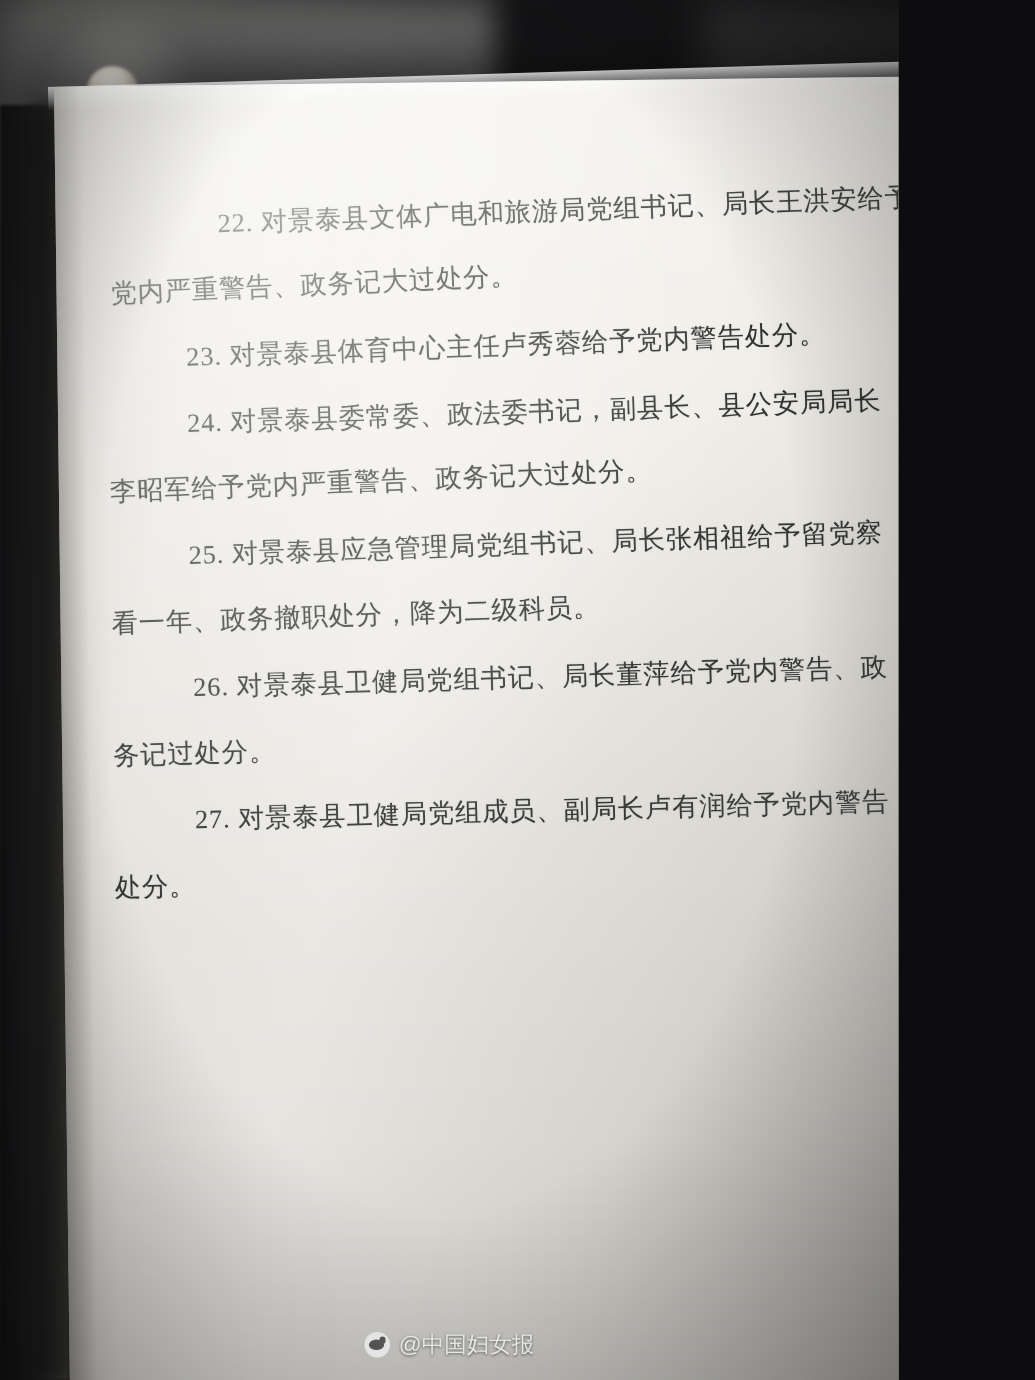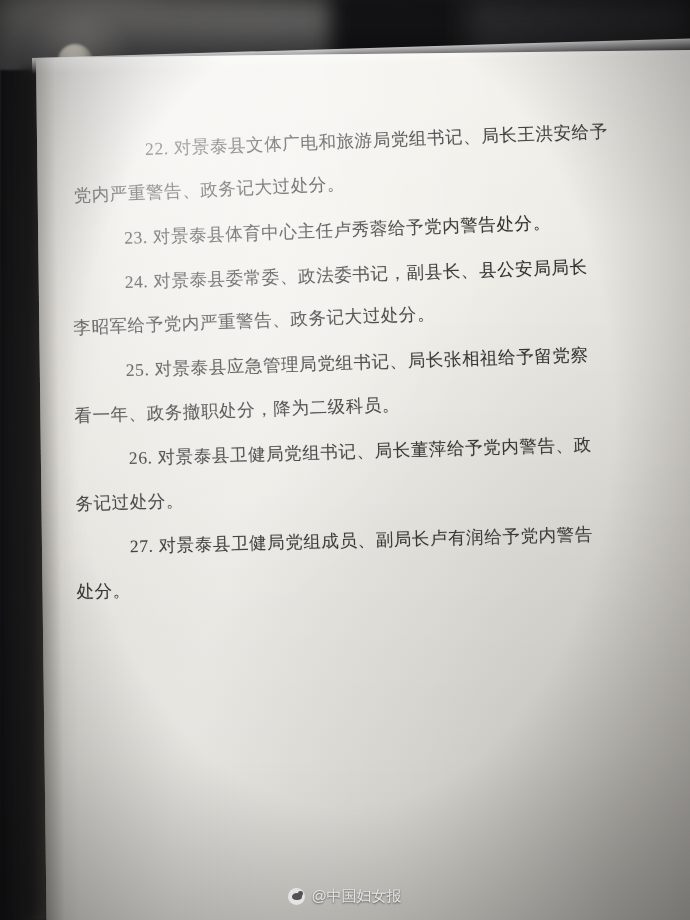--- a/index.html
+++ b/index.html
@@ -10,21 +10,21 @@
   body {
     width: 690px;
     height: 920px;
     overflow: hidden;
     font-family: "Liberation Serif", serif;
   }
 
   
   #scene {
     position: relative;
-    width: 690px;
+    width: 599px;
     height: 920px;
     overflow: hidden;
     background: #1a1a1c;
   }
 
   
   .bg-dark {
     position: absolute;
     inset: 0;
     background:

